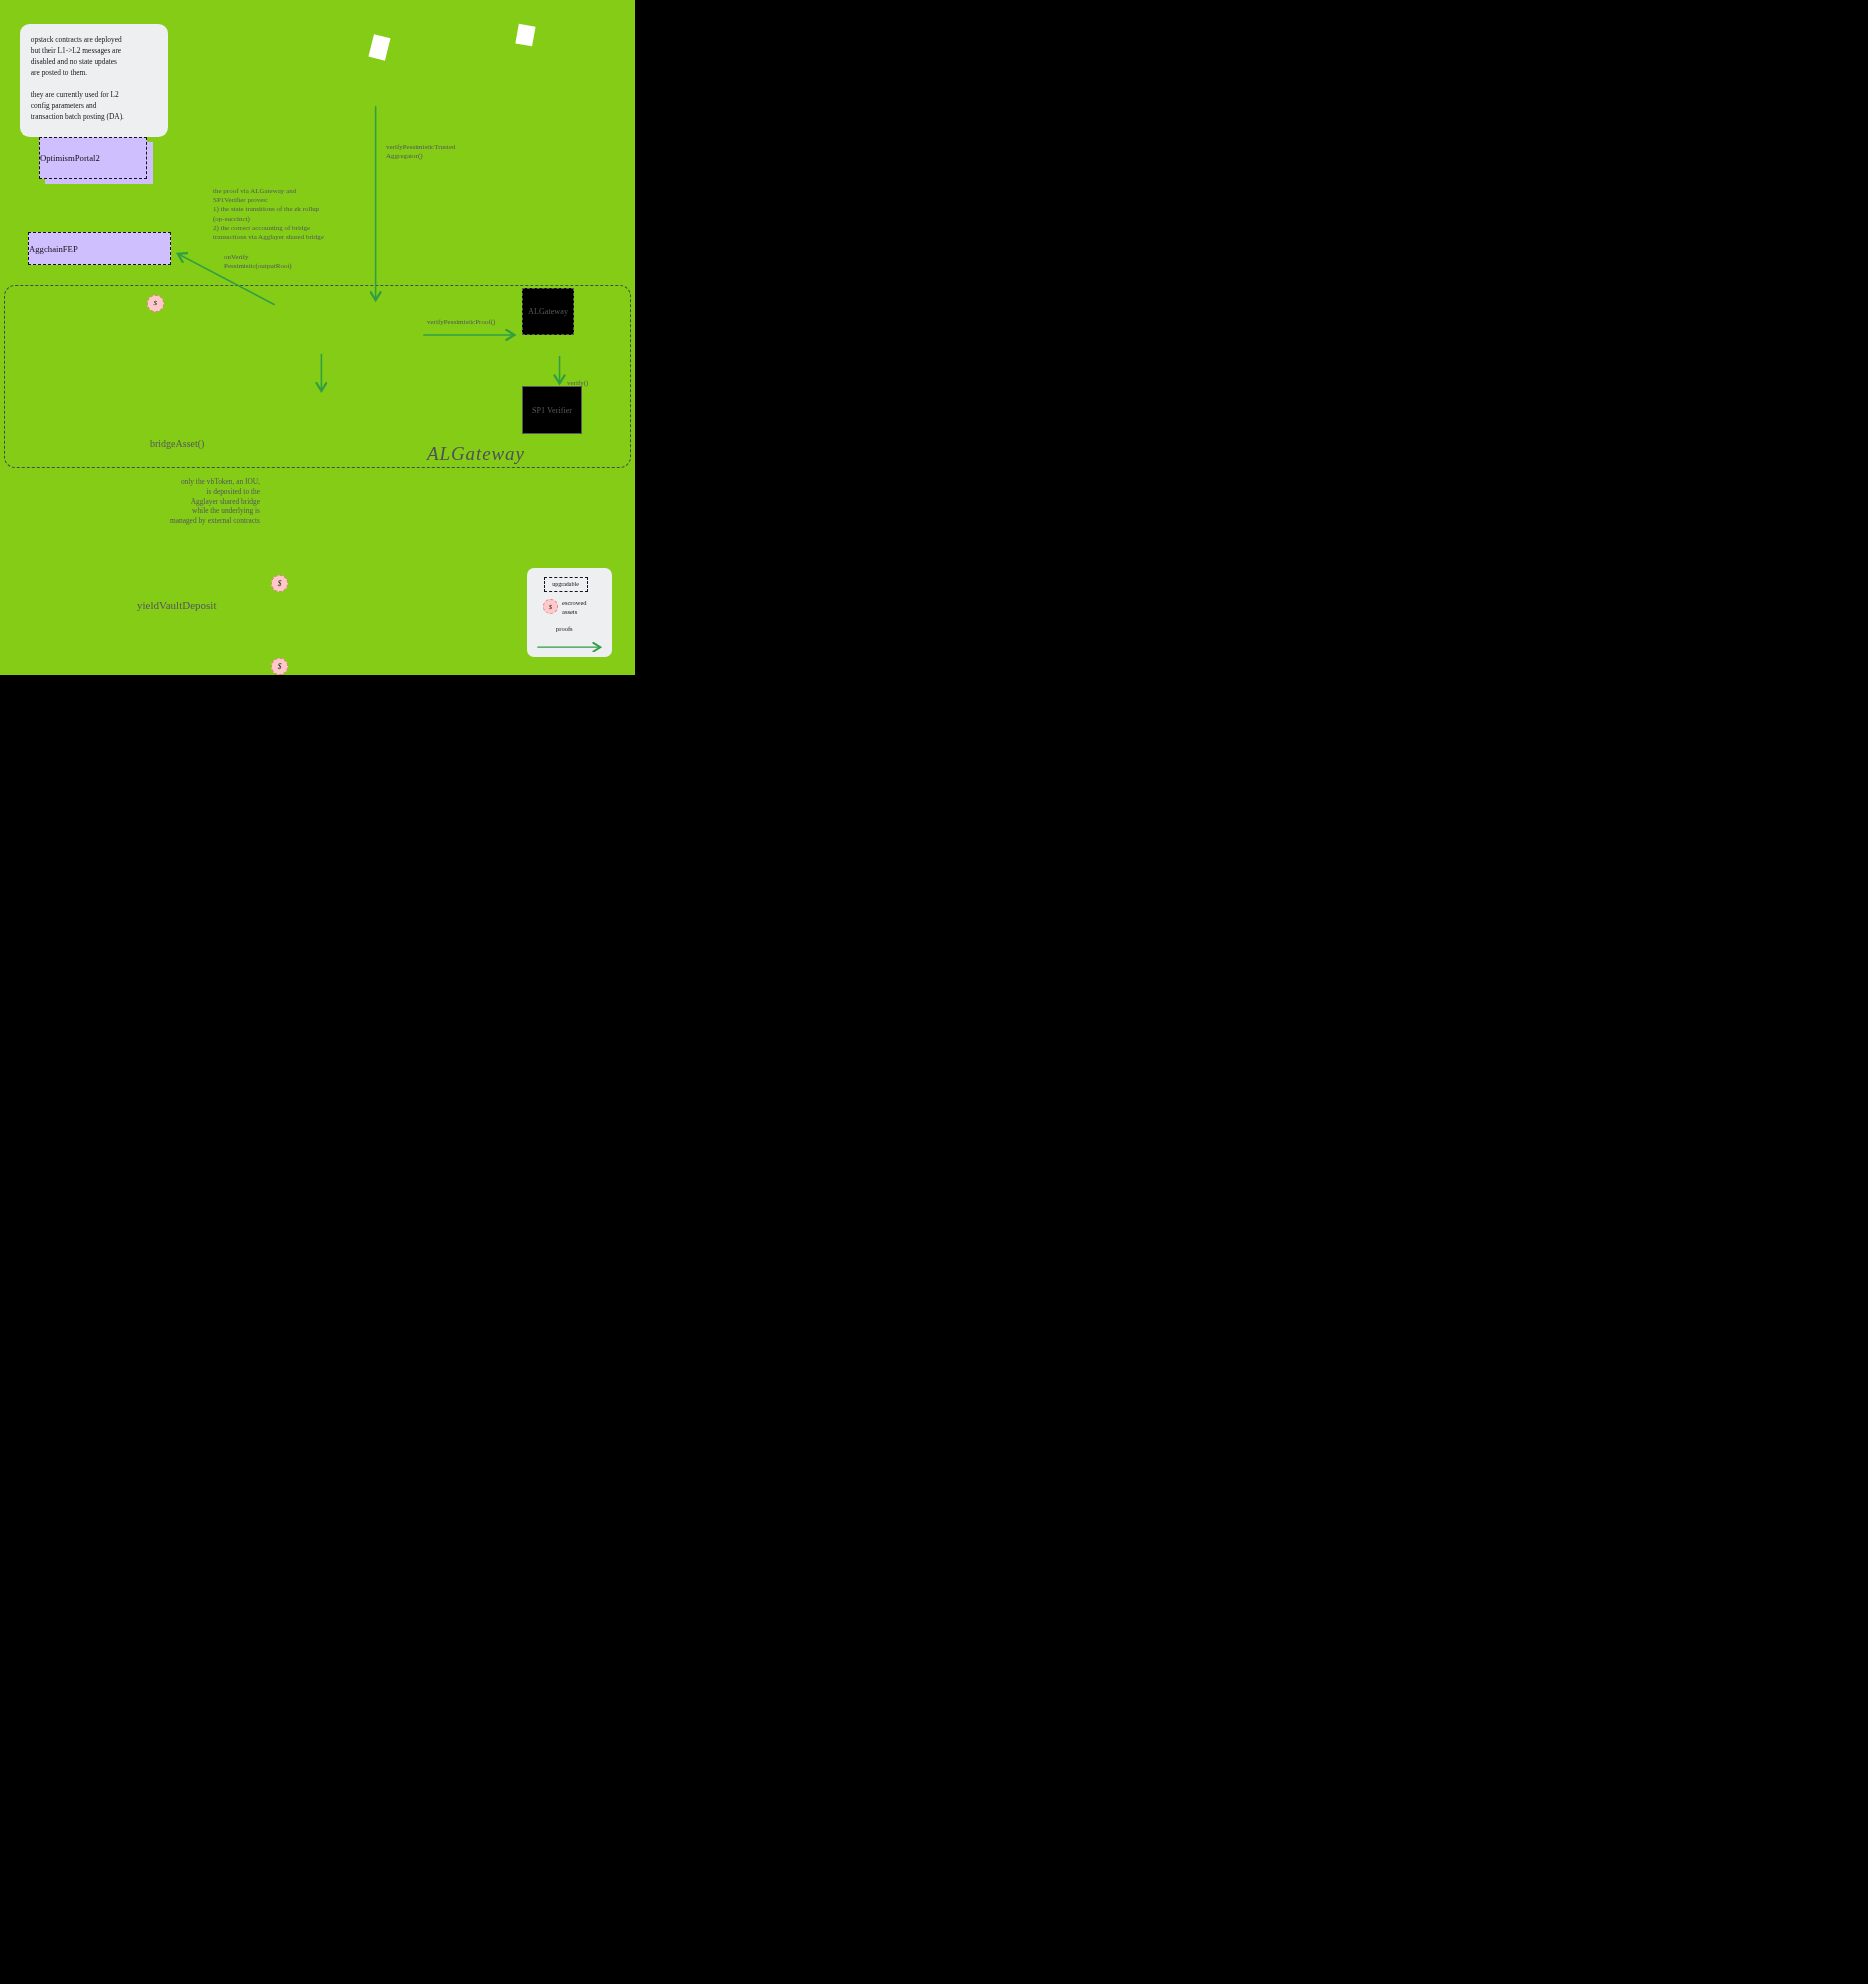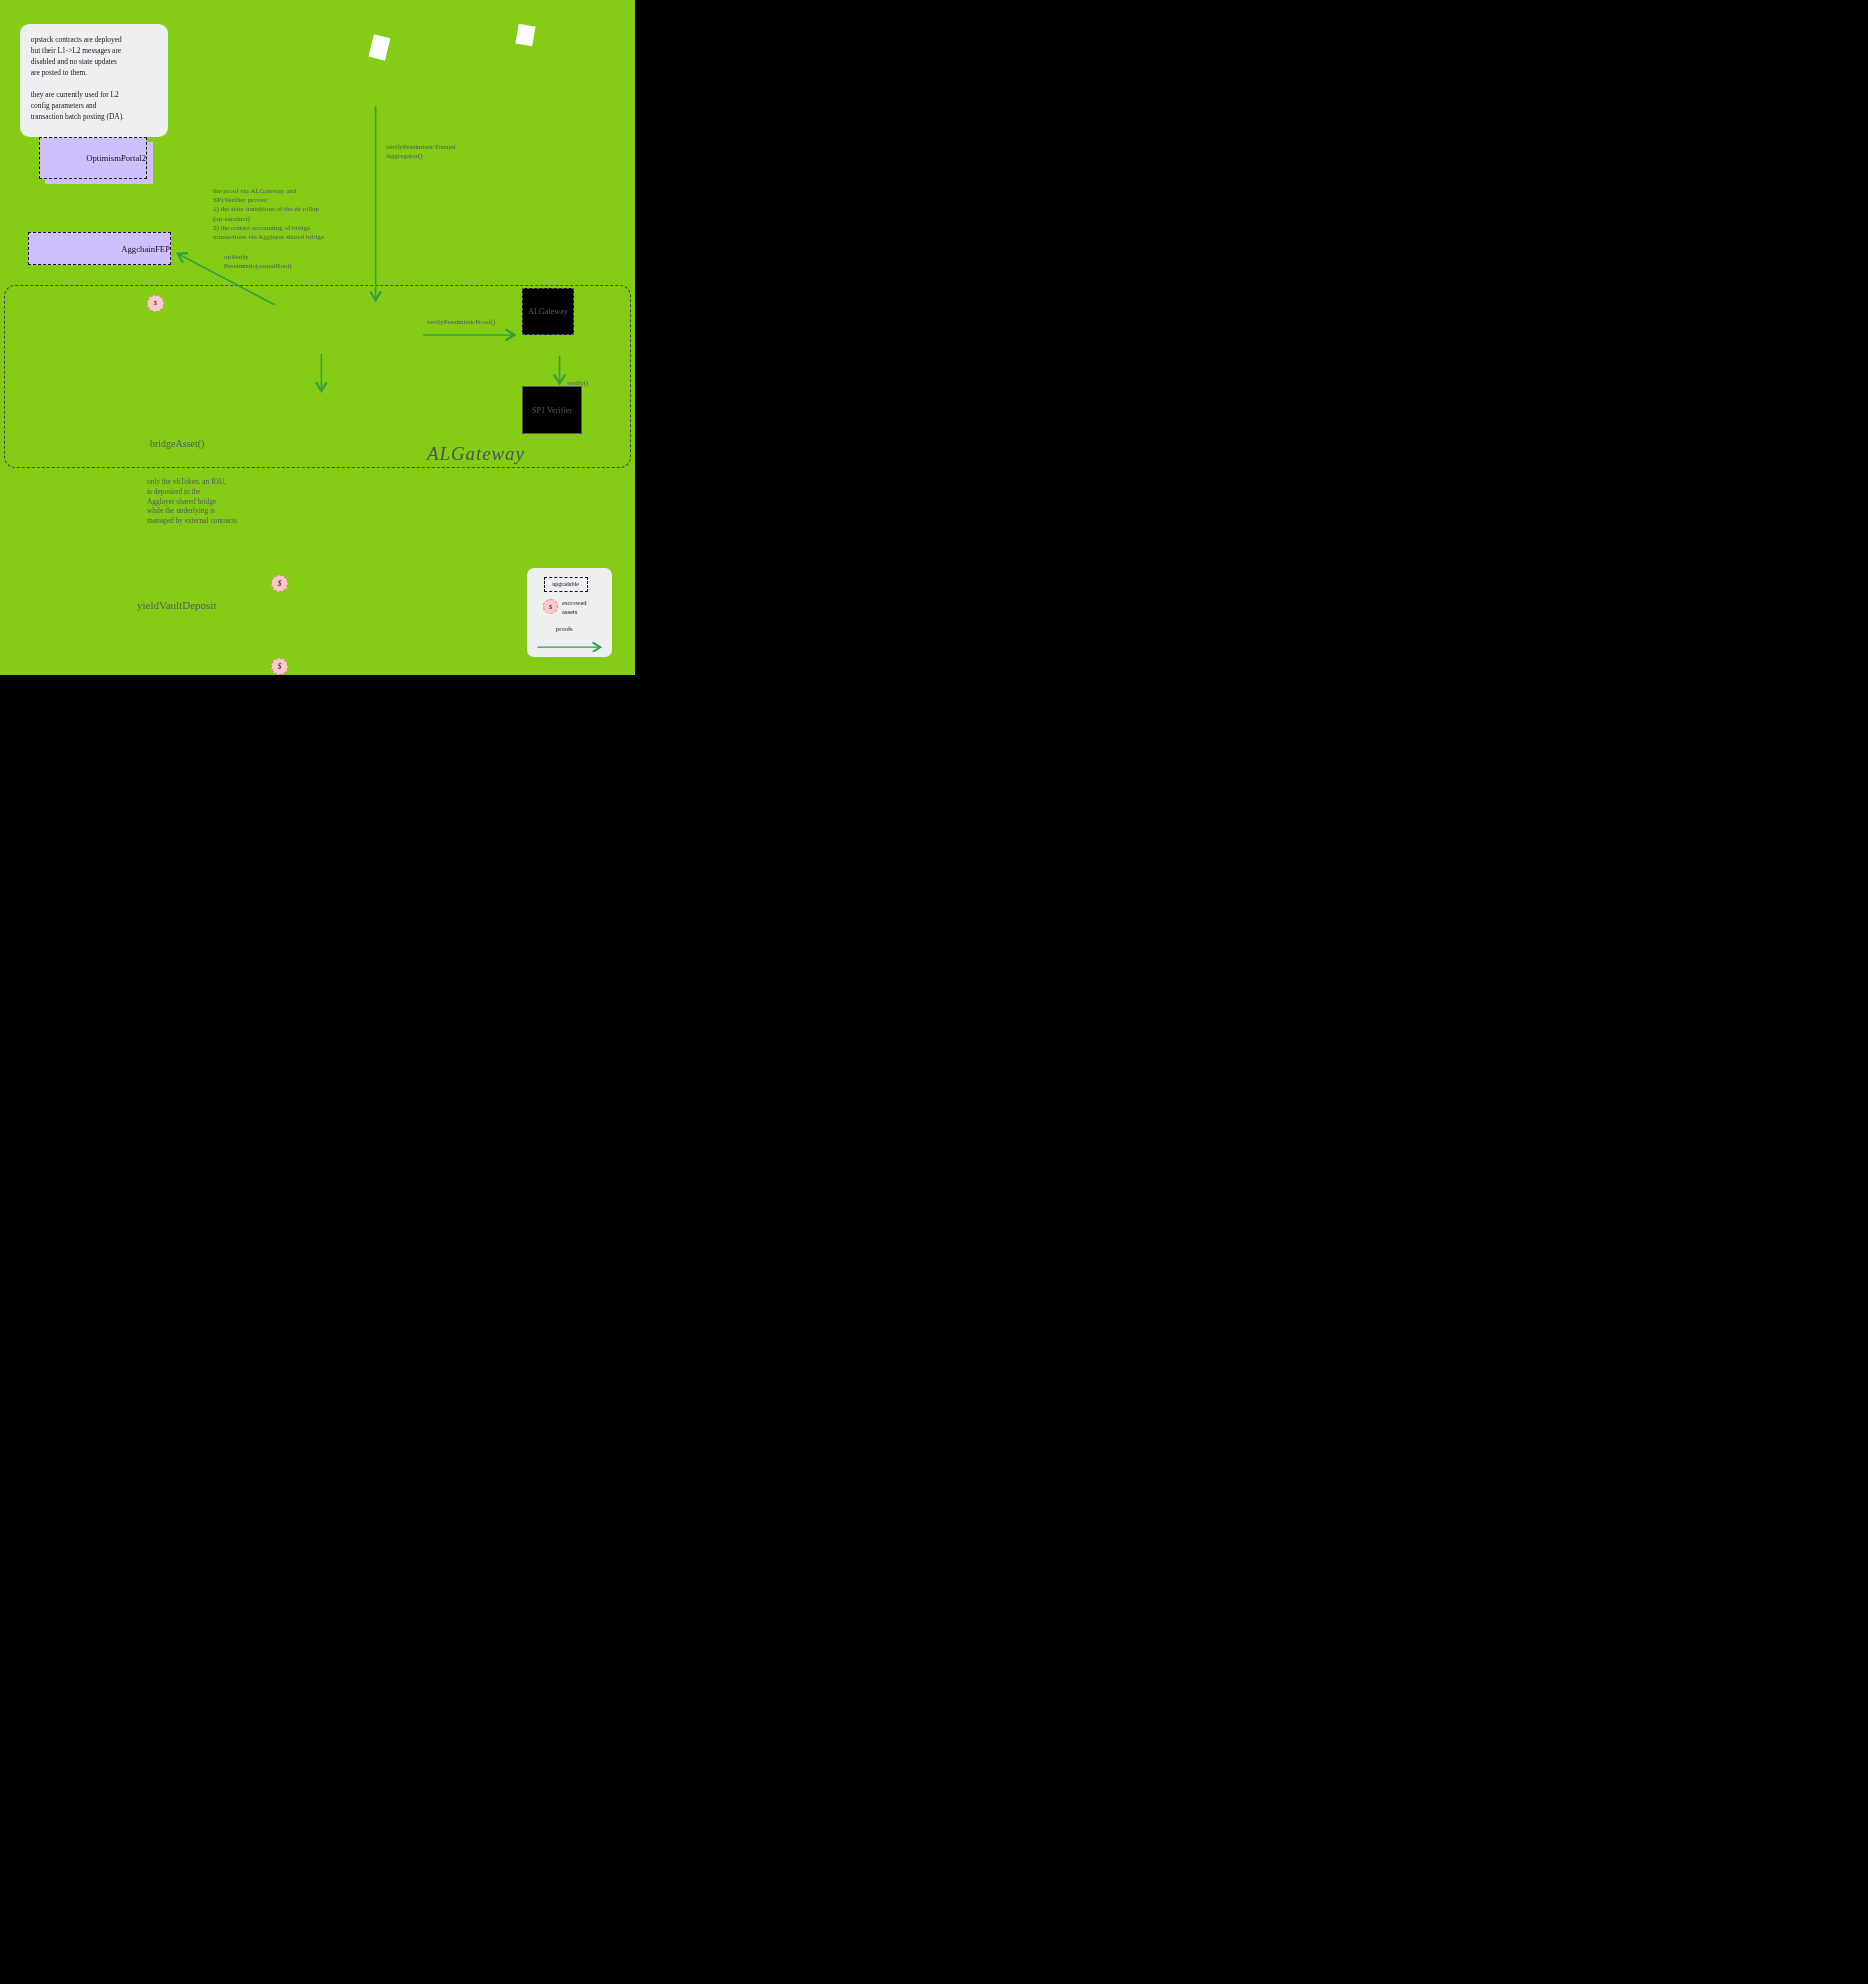--- a/index.html
+++ b/index.html
@@ -21,21 +21,21 @@
     font-size:7.4px;
     line-height:1.5;
     padding:9.5px 10.4px;
     box-sizing:border-box;
   }
 
   
   .purple-box{
     background:#d0bfff;
     border:1.1px dashed #14151a;
-    display:flex;align-items:center;justify-content:flex-end;
+    display:flex;align-items:center;justify-content:flex-start;
     color:#101114;
     font-size:8.7px;
     box-sizing:border-box;
   }
   .purple-shadow{
     background:#d0bfff;
     box-sizing:border-box;
   }
 
   
@@ -165,21 +165,21 @@
   <div class="abs coin" style="left:147px;top:295px;width:16.5px;height:16.5px;font-size:7px;">
     <span>$</span>
   </div>
   <div class="abs coin" style="left:271px;top:575px;width:17.4px;height:17.4px;font-size:7.4px;">
     <span>$</span>
   </div>
   <div class="abs coin" style="left:271px;top:658px;width:17.4px;height:17.4px;font-size:7.4px;">
     <span>$</span>
   </div>
 
-  <div class="abs gray-label pre" style="left:147px;top:477px;width:113px;text-align:left;font-size:7.4px;">only the vbToken, an IOU,
+  <div class="abs gray-label pre" style="left:147px;top:477px;width:113px;text-align:right;font-size:7.4px;">only the vbToken, an IOU,
 is deposited to the
 Agglayer shared bridge
 while the underlying is
 managed by external contracts</div>
 
   <div class="abs gray-label" style="left:137px;top:598px;font-size:11px;">yieldVaultDeposit</div>
 
   <div class="abs legend" style="left:527px;top:568px;width:85px;height:89px;">
     <div class="abs legend-upgradable" style="left:16.5px;top:8.7px;width:44px;height:15.6px;">
       <span>upgradable</span>

